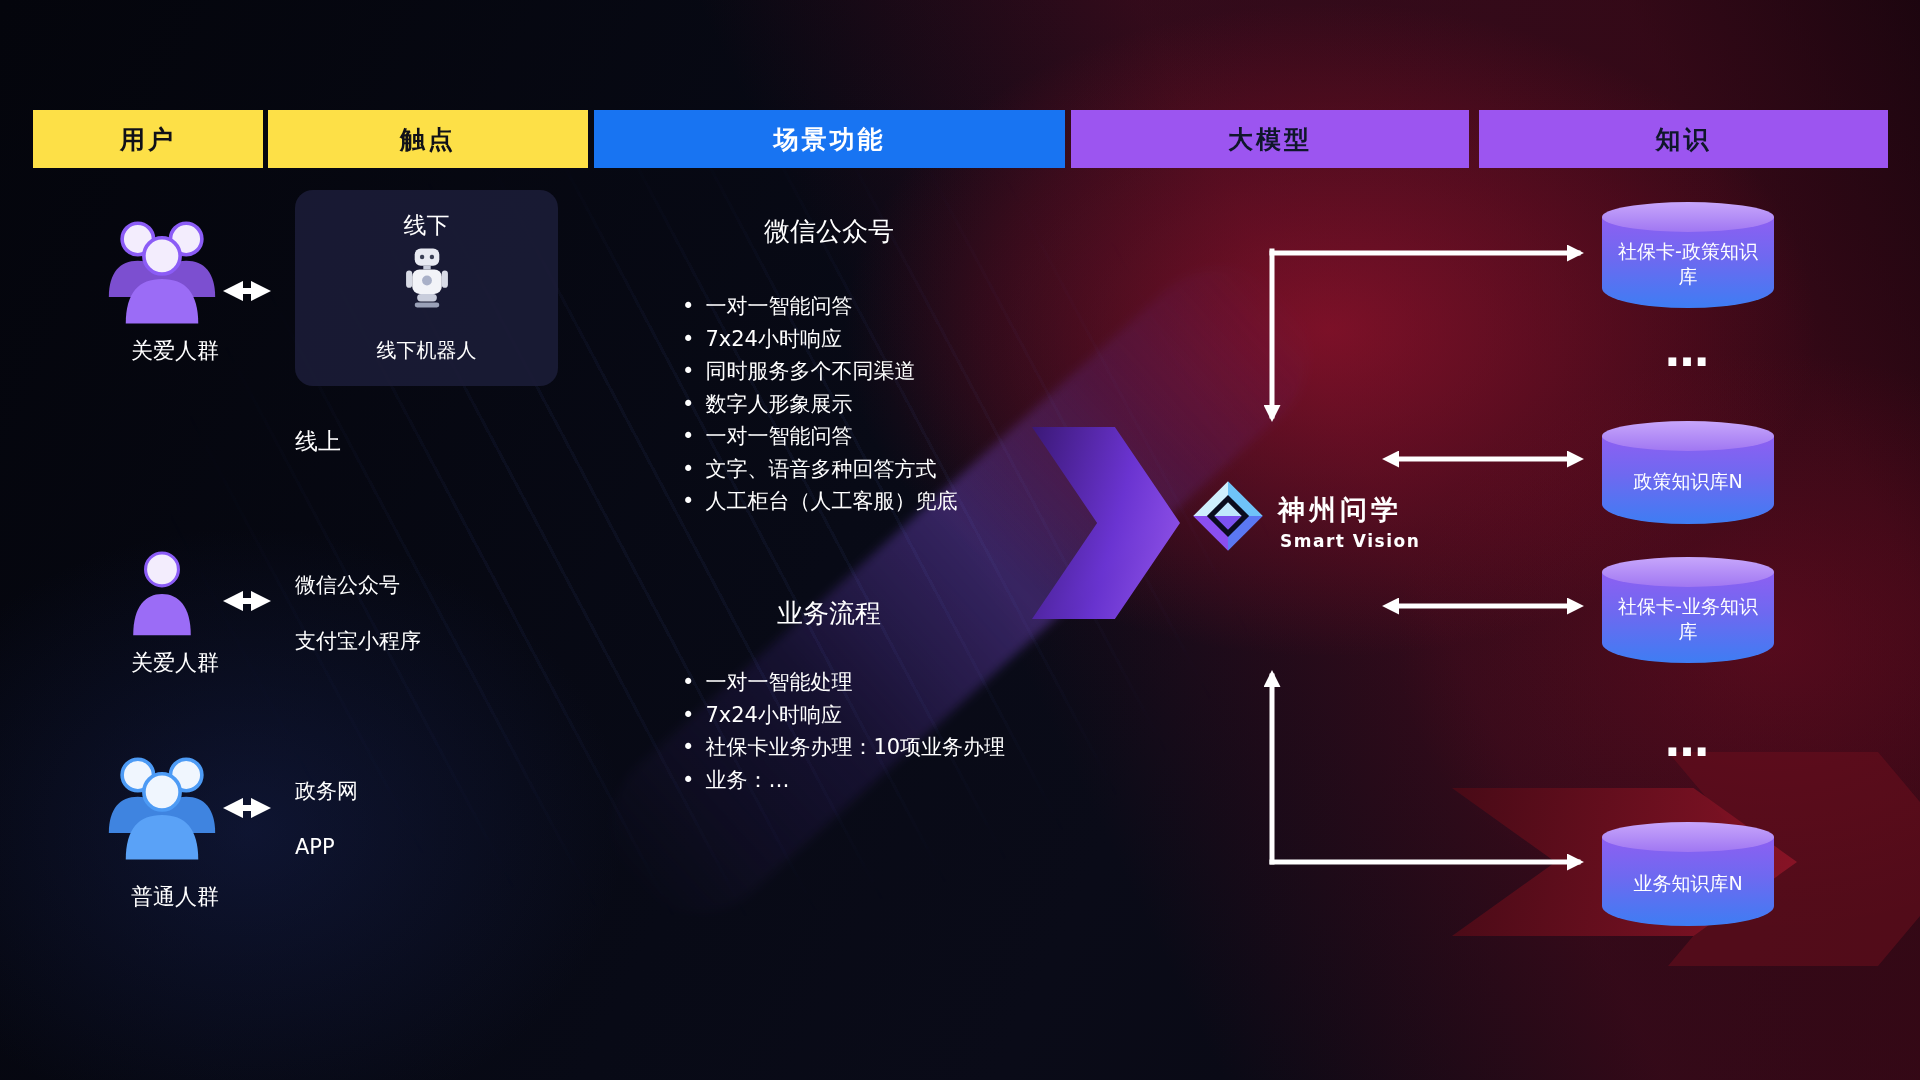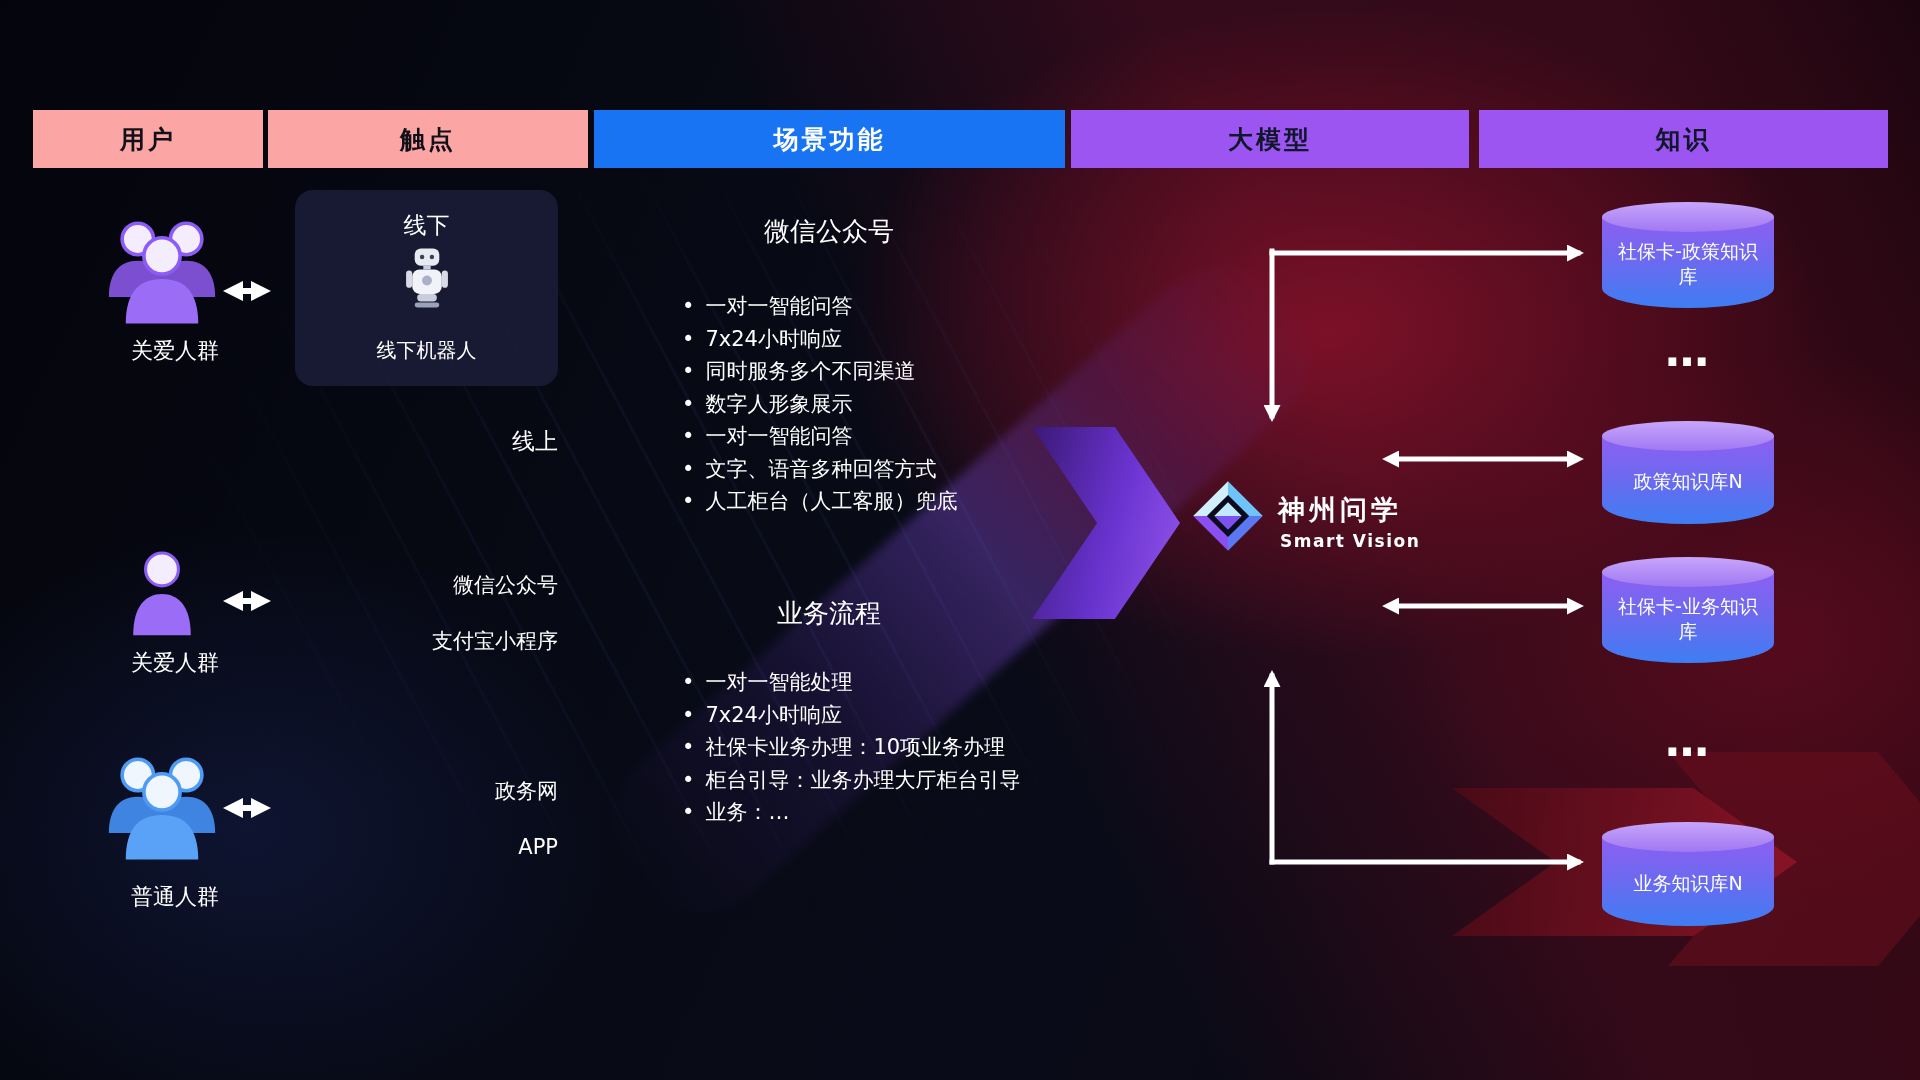--- a/index.html
+++ b/index.html
@@ -25,39 +25,39 @@
     transform:rotate(-42deg);
     background:linear-gradient(90deg,rgba(0,0,0,0),rgba(120,66,235,.12) 30%,rgba(148,90,255,.32) 55%,rgba(120,66,235,.14) 78%,rgba(0,0,0,0));
     filter:blur(5px);
   }
   .chevron{position:absolute;clip-path:polygon(0% 0%,70% 0%,100% 50%,70% 100%,0% 100%,30% 50%);}
   .chevron1{left:1452px;top:788px;width:345px;height:148px;background:linear-gradient(100deg,#4a0a16,#8e1427);opacity:.92;}
   .chevron2{left:1668px;top:752px;width:300px;height:214px;background:#6b0f1e;opacity:.55;}
   
   .hbox{position:absolute;top:110px;height:58px;display:flex;align-items:center;justify-content:center;
         font-size:25px;font-weight:bold;letter-spacing:3px;z-index:3;}
-  .hbox.white{background:#fca5a5;color:#101018;}
+  .hbox.white{background:#fde047;color:#101018;}
   .hbox.blue{background:#1874F2;color:#fff;}
   .hbox.purple{background:#9C55F0;color:#0f172a;}
   .h1{left:33px;width:230px}.h2{left:268px;width:320px}.h3{left:594px;width:471px}
   .h4{left:1071px;width:398px}.h5{left:1479px;width:409px}
   
   .uicon{position:absolute;z-index:3;}
   .gi1{left:104px;top:212px;}
   .pi2{left:125px;top:548px;}
   .gi3{left:104px;top:748px;}
   .u-label{position:absolute;left:75px;width:200px;text-align:center;font-size:22px;z-index:3;}
   .ul1{top:336px}.ul2{top:648px}.ul3{top:882px}
   
   .tp-card{position:absolute;left:295px;top:190px;width:263px;height:196px;
            background:rgba(27,29,56,.88);border-radius:18px;z-index:3;}
   .tp-offline-title{position:absolute;left:0;right:0;top:20px;text-align:center;font-size:23px;}
   .robot{position:absolute;left:50%;transform:translateX(-50%);top:56px;}
   .tp-offline-label{position:absolute;left:0;right:0;bottom:22px;text-align:center;font-size:20px;}
-  .tp-text{position:absolute;left:295px;width:263px;text-align:right;z-index:3;}
+  .tp-text{position:absolute;left:295px;width:263px;text-align:left;z-index:3;}
   .tp-online{top:426px;font-size:23px;}
   .tp-wechat{top:571px;font-size:21px;}
   .tp-alipay{top:627px;font-size:21px;}
   .tp-gov{top:777px;font-size:21px;}
   .tp-app{top:835px;font-size:21px;}
   
   .fn-title{position:absolute;left:594px;width:470px;text-align:center;font-size:26px;z-index:3;}
   .fnt1{top:214px}.fnt2{top:596px}
   .bullets{position:absolute;left:682px;margin:0;padding:0;list-style:none;font-size:21px;z-index:3;}
   .bl1{top:290px}.bl2{top:666px}
@@ -203,23 +203,20 @@
   <li>
       <span>一对一智能处理</span>
     </li>
   <li>
       <span>7x24小时响应</span>
     </li>
   <li>
       <span>社保卡业务办理：10项业务办理</span>
     </li>
   <li>
-      <span>柜台引导：业务办理大厅柜台引导</span>
-    </li>
-  <li>
       <span>业务：…</span>
     </li>
 </ul>
 
 <div class="big-arrow"></div>
 <svg class="logo" width="76" height="76" viewBox="0 0 72 72">
   <polygon points="36,3 3,36 36,36" fill="#CFEFFD"></polygon>
   <polygon points="36,3 69,36 36,36" fill="#6FC3F8"></polygon>
   <polygon points="69,36 36,69 36,36" fill="#5B78F2"></polygon>
   <polygon points="3,36 36,69 36,36" fill="#8A4FF0"></polygon>

